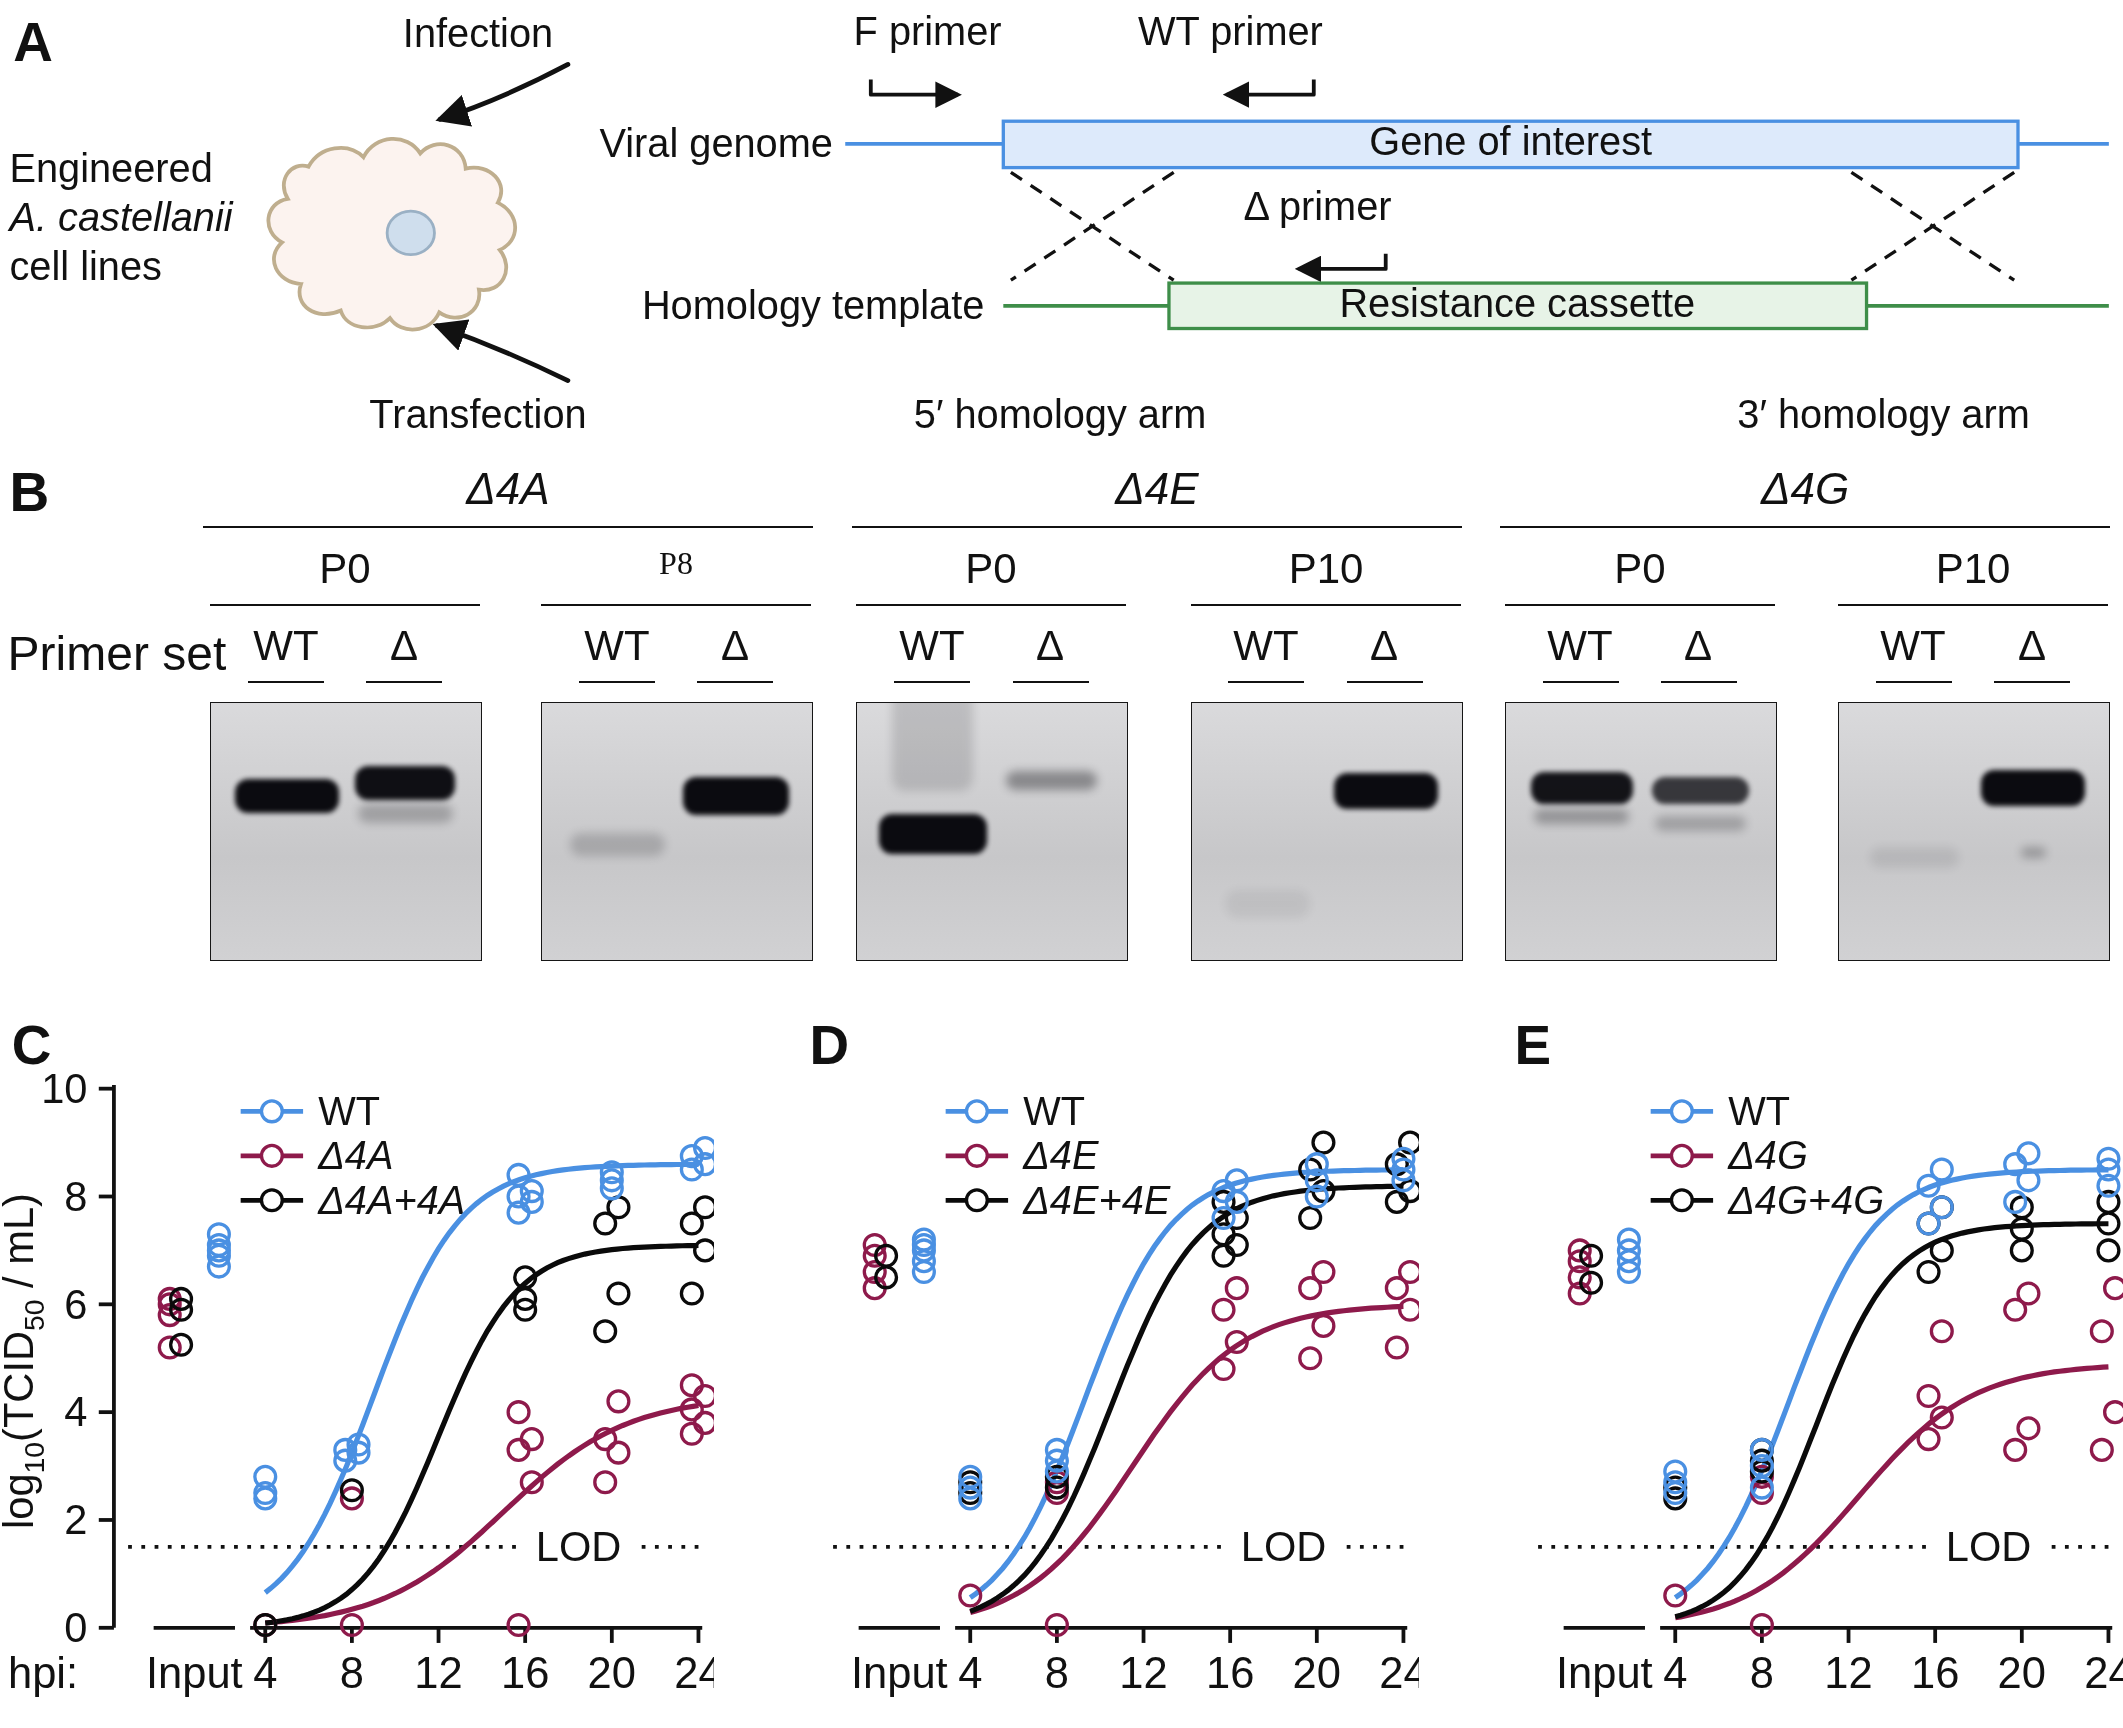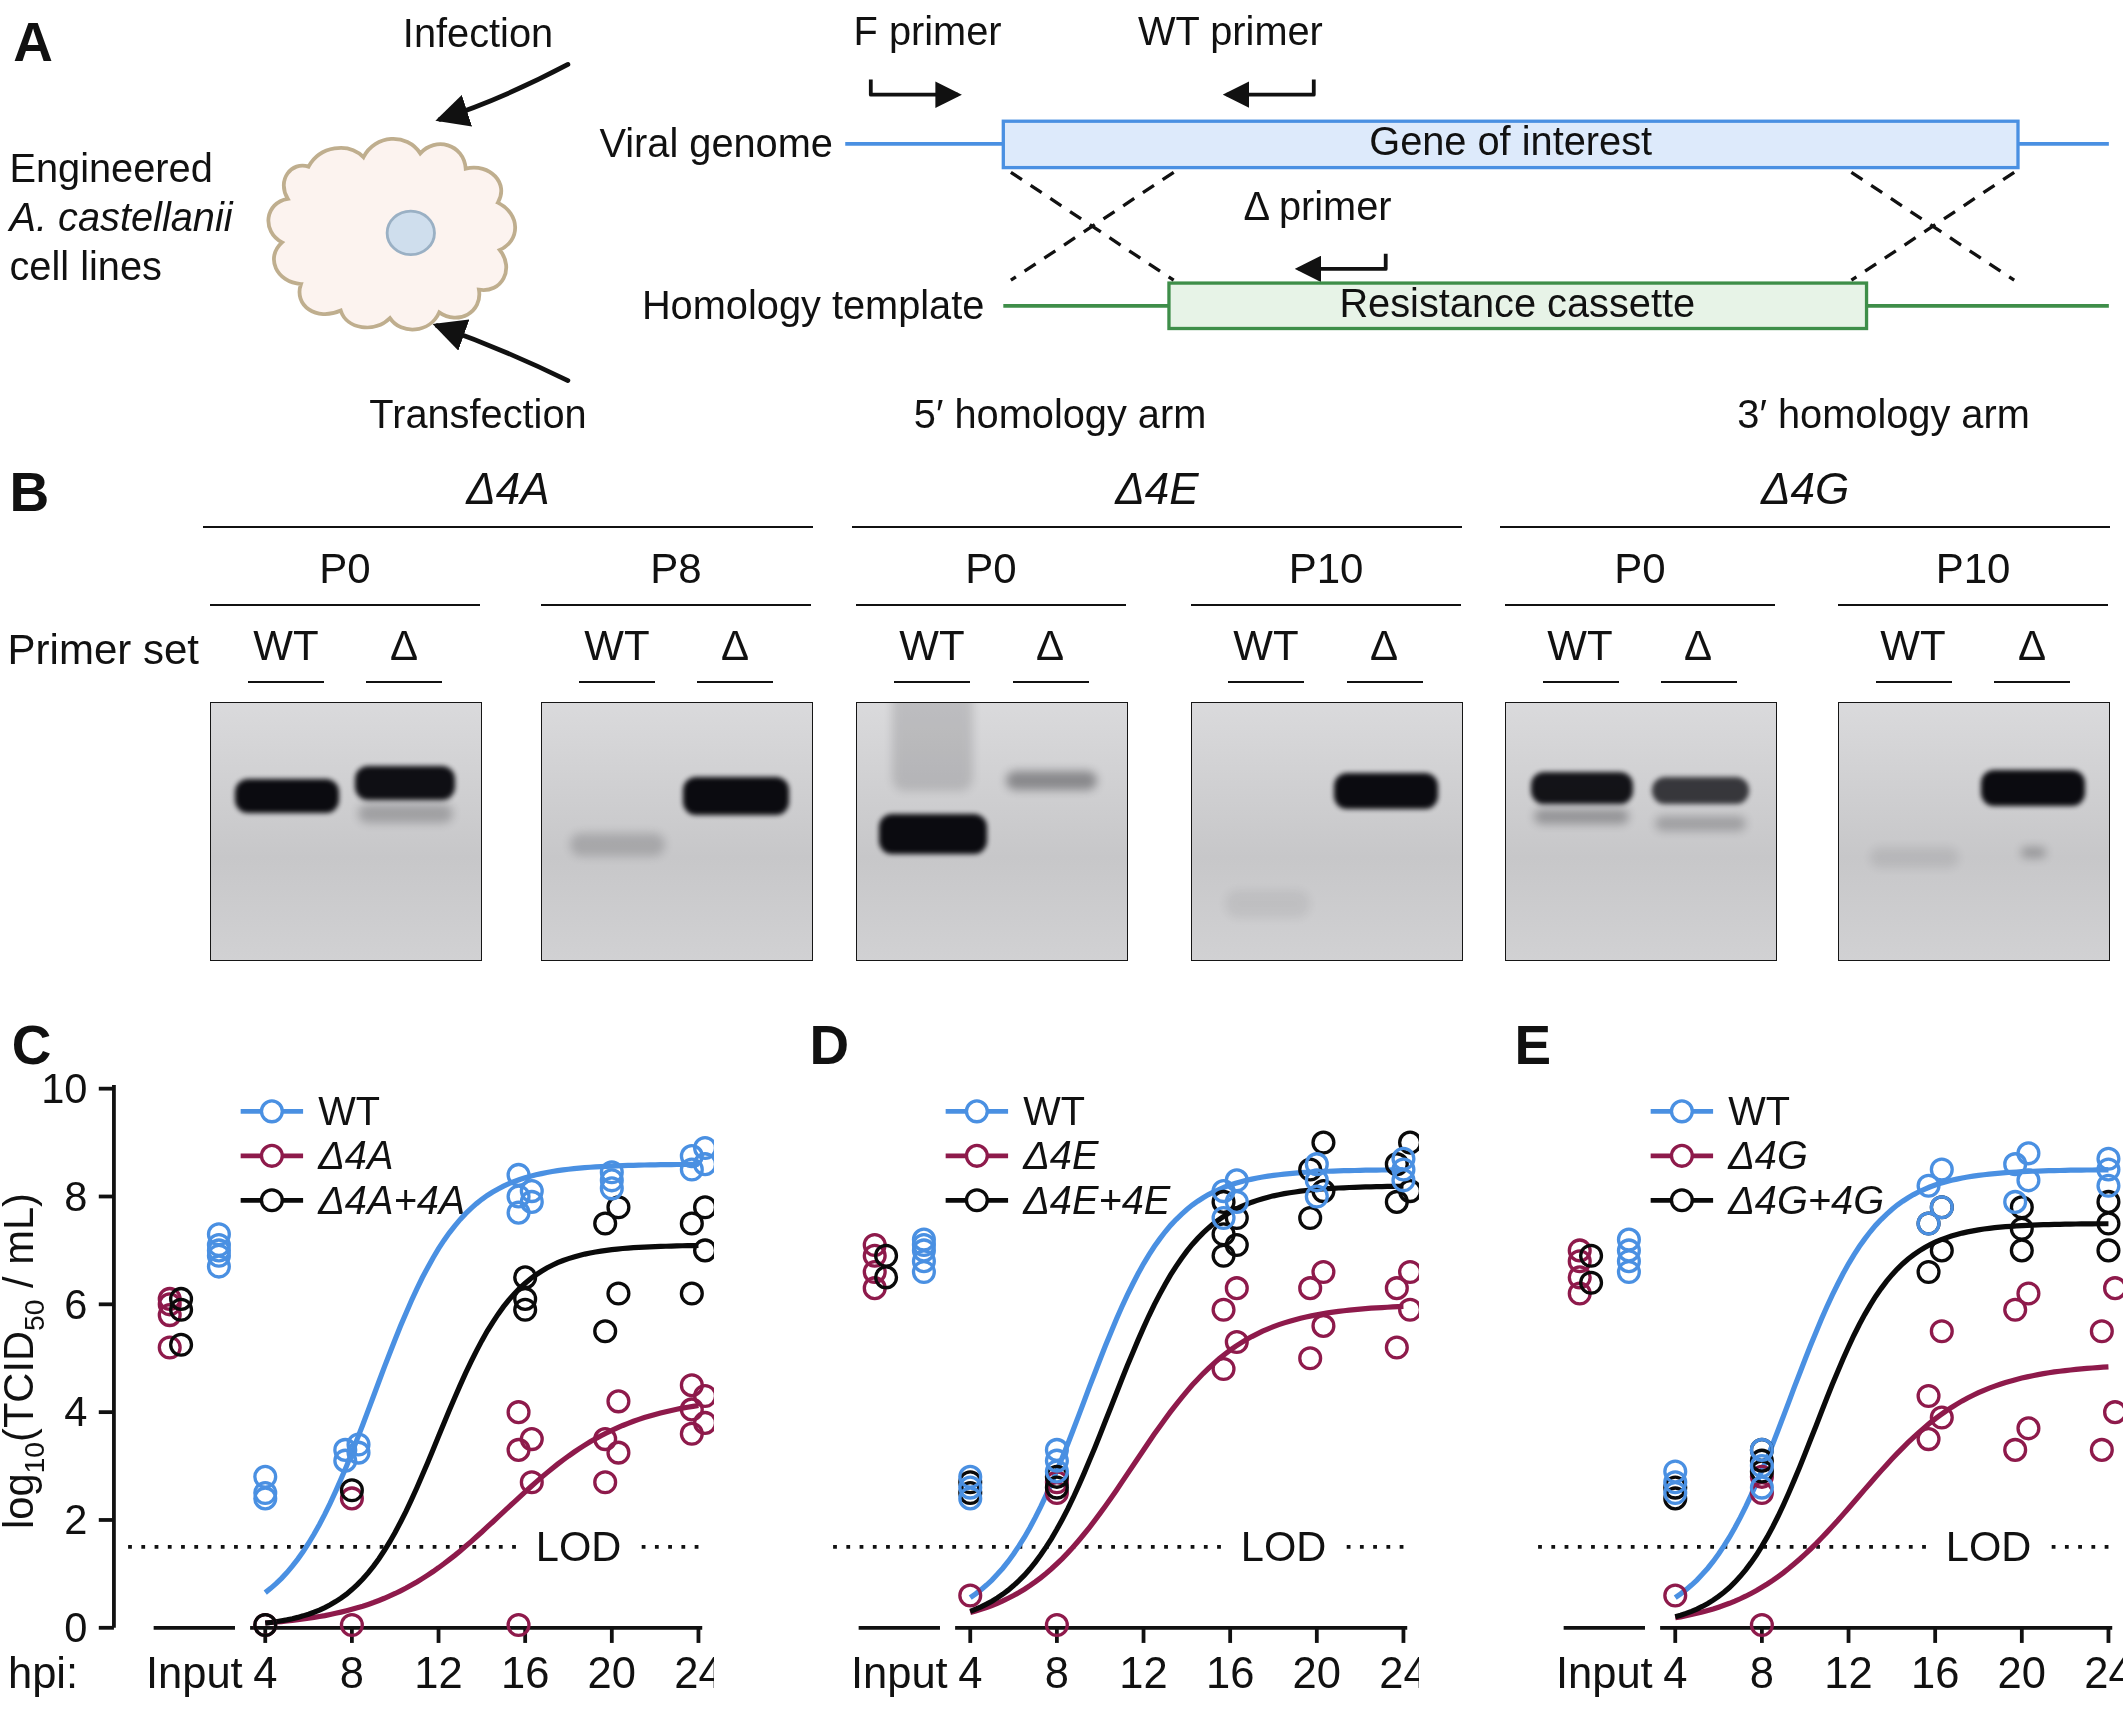--- a/index.html
+++ b/index.html
@@ -70,35 +70,35 @@
   <line x1="1240" y1="182" x2="1068" y2="296" class="dashx"></line>
   <line x1="1956" y1="182" x2="2128" y2="296" class="dashx"></line>
   <line x1="2128" y1="182" x2="1956" y2="296" class="dashx"></line>
 
   <text x="1120" y="452" class="t42" text-anchor="middle">5′ homology arm</text>
   <text x="1990" y="452" class="t42" text-anchor="middle">3′ homology arm</text>
 </svg>
 
 <div id="panelB">
     <div style="position: absolute; left: 9.5px; top: 5.7px; font-size: 55px; font-weight: bold;">B</div>
-    <div style="position: absolute; left: 7.6px; top: 172px; font-size: 42px;">Primer set</div>
+    <div style="position: absolute; left: 7.6px; top: 172px; font-size: 48px;">Primer set</div>
     <div style="position: absolute; left: 203px; top: 9.5px; width: 610px; text-align: center; font-size: 44px; font-style: italic;">Δ4A</div>
     <div style="position: absolute; left: 203px; top: 72px; width: 610px; height: 0px; border-top: 2.8px solid rgb(17, 17, 17);"></div>
     <div style="position: absolute; left: 210px; top: 91px; width: 270px; text-align: center; font-size: 42px;">P0</div>
     <div style="position: absolute; left: 210px; top: 150px; width: 270px; height: 0px; border-top: 2.8px solid rgb(17, 17, 17);"></div>
     <div style="position: absolute; left: 210px; top: 248px; width: 270px; height: 257px; border: 1.9px solid rgb(22, 22, 22); overflow: hidden; background: linear-gradient(rgb(218, 218, 220), rgb(199, 199, 201) 60%, rgb(209, 209, 211));">
       <div style="position: absolute; left: 24px; top: 76px; width: 104px; height: 34px; background: rgb(5, 5, 10); opacity: 0.97; border-radius: 13.2px; filter: blur(2.8px);"></div>
       <div style="position: absolute; left: 144px; top: 63px; width: 100px; height: 34px; background: rgb(5, 5, 10); opacity: 0.95; border-radius: 13.2px; filter: blur(2.8px);"></div>
       <div style="position: absolute; left: 147px; top: 101px; width: 95px; height: 19px; background: rgb(5, 5, 10); opacity: 0.22; border-radius: 13.2px; filter: blur(4.7px);"></div>
     </div>
     <div style="position: absolute; left: 220px; top: 168px; width: 132px; text-align: center; font-size: 42px;">WT</div>
     <div style="position: absolute; left: 248px; top: 227px; width: 76px; height: 0px; border-top: 2.8px solid rgb(17, 17, 17);"></div>
     <div style="position: absolute; left: 338px; top: 168px; width: 132px; text-align: center; font-size: 42px;">Δ</div>
     <div style="position: absolute; left: 366px; top: 227px; width: 76px; height: 0px; border-top: 2.8px solid rgb(17, 17, 17);"></div>
-    <div style="position: absolute; left: 541px; top: 91px; width: 270px; text-align: center; font-size: 42px;">P8</div>
+    <div style="position: absolute; left: 541px; top: 91px; width: 270px; text-align: center; font-size: 32px; font-family: Liberation Serif, serif;">P8</div>
     <div style="position: absolute; left: 541px; top: 150px; width: 270px; height: 0px; border-top: 2.8px solid rgb(17, 17, 17);"></div>
     <div style="position: absolute; left: 541px; top: 248px; width: 270px; height: 257px; border: 1.9px solid rgb(22, 22, 22); overflow: hidden; background: linear-gradient(rgb(218, 218, 220), rgb(199, 199, 201) 60%, rgb(209, 209, 211));">
       <div style="position: absolute; left: 28px; top: 130px; width: 95px; height: 23px; background: rgb(5, 5, 10); opacity: 0.17; border-radius: 13.2px; filter: blur(4.7px);"></div>
       <div style="position: absolute; left: 141px; top: 74px; width: 106px; height: 38px; background: rgb(5, 5, 10); opacity: 0.97; border-radius: 13.2px; filter: blur(2.8px);"></div>
     </div>
     <div style="position: absolute; left: 551px; top: 168px; width: 132px; text-align: center; font-size: 42px;">WT</div>
     <div style="position: absolute; left: 579px; top: 227px; width: 76px; height: 0px; border-top: 2.8px solid rgb(17, 17, 17);"></div>
     <div style="position: absolute; left: 669px; top: 168px; width: 132px; text-align: center; font-size: 42px;">Δ</div>
     <div style="position: absolute; left: 697px; top: 227px; width: 76px; height: 0px; border-top: 2.8px solid rgb(17, 17, 17);"></div>
     <div style="position: absolute; left: 852px; top: 9.5px; width: 610px; text-align: center; font-size: 44px; font-style: italic;">Δ4E</div>

